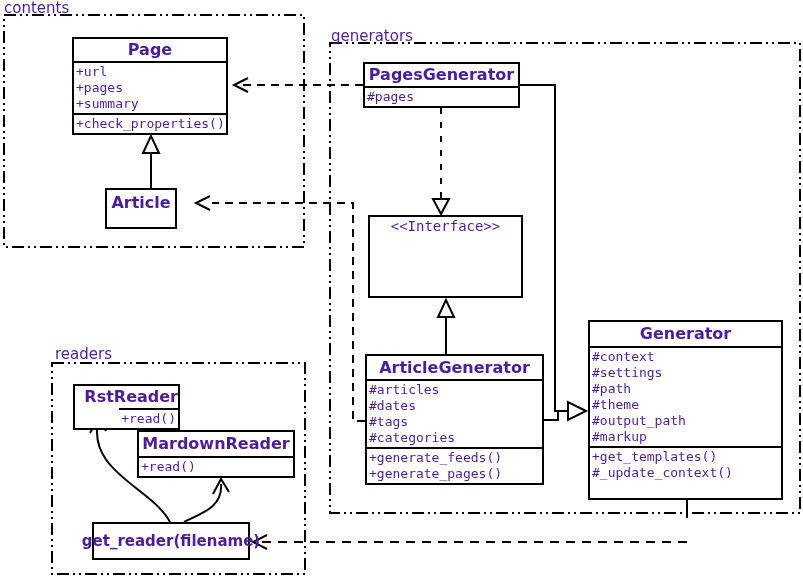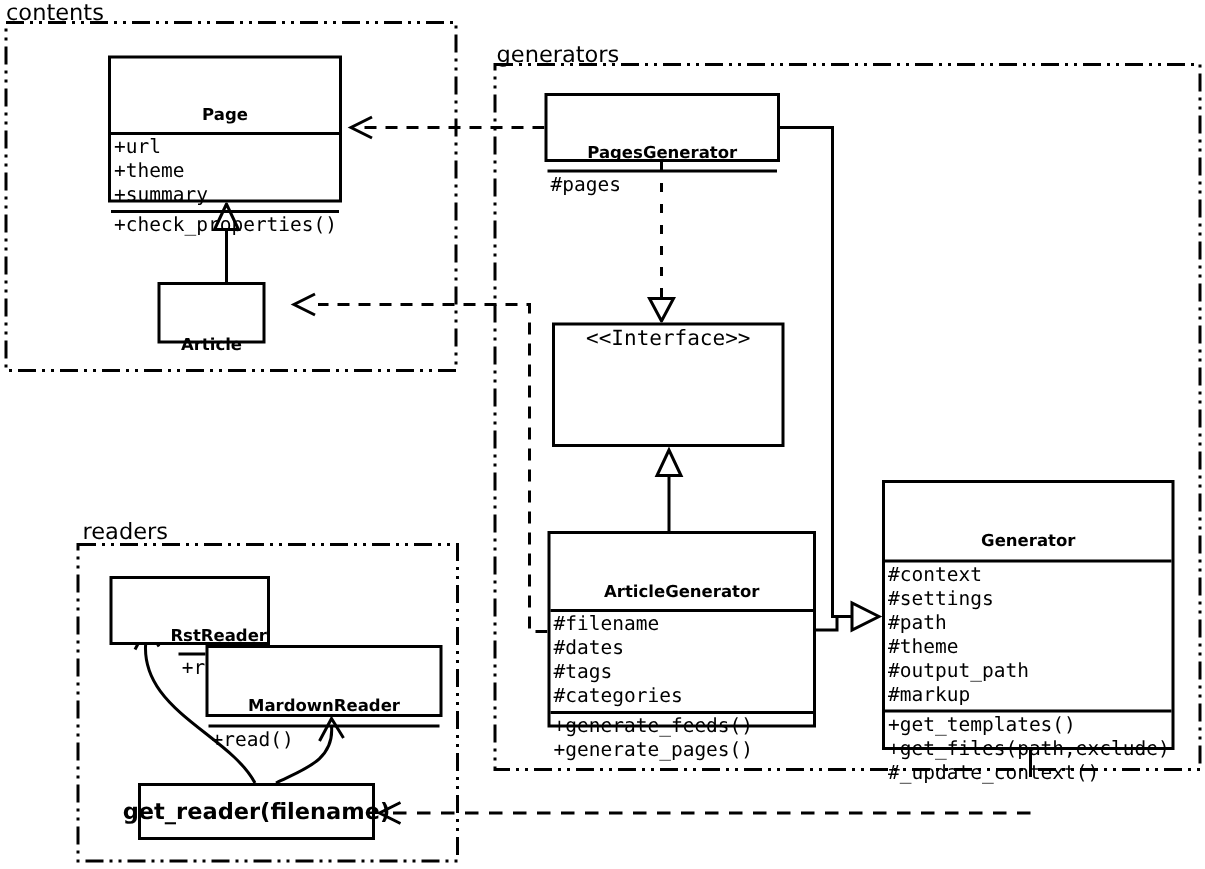--- a/index.html
+++ b/index.html
@@ -1,22 +1,22 @@
 <!DOCTYPE html>
 <html><head>
 <meta charset="utf-8">
 <style>
   html,body{margin:0;padding:0;background:#ffffff;}
   .diagram{position:relative;width:803px;height:579px;background:#ffffff;overflow:hidden;
-           font-family:"DejaVu Sans",sans-serif;color:#000000;}
+           font-family:"DejaVu Sans",sans-serif;color:#4c1d95;}
   .overlay{position:absolute;left:0;top:0;z-index:1;}
   .pkg-label{position:absolute;z-index:3;font-size:15px;line-height:16px;background:transparent;}
   .clsbox{position:absolute;z-index:2;background:#fff;border:2px solid #000;box-sizing:border-box;
           display:flex;flex-direction:column;}
-  .title{font-weight:bold;font-size:11px;text-align:center;line-height:22px;white-space:nowrap;margin-top:27px;}
+  .title{font-weight:bold;font-size:16px;text-align:center;line-height:22px;white-space:nowrap;}
   .t23{line-height:23px;} .t24{line-height:24px;} .t25{line-height:25px;}
   .titlecomp{padding:2px 0;}
   .stereo{font-family:"DejaVu Sans Mono","Liberation Mono",monospace;font-weight:normal;
           font-size:14px;line-height:15px;text-align:center;}
   .ititle{font-weight:bold;font-size:16px;line-height:24px;text-align:center;}
   .comp{border-top:2px solid #000;font-family:"DejaVu Sans Mono","Liberation Mono",monospace;
         font-size:13px;padding:1px 2px;}
   .comp div{line-height:16px;white-space:pre;}
   .plainbox{position:absolute;z-index:2;background:#fff;border:2px solid #000;box-sizing:border-box;
             display:flex;align-items:center;justify-content:center;font-size:15px;}
@@ -81,21 +81,21 @@
   </svg>
 
   <div class="pkg-label" style="left:4px;top:0px;">contents</div>
   <div class="pkg-label" style="left:331px;top:28px;">generators</div>
   <div class="pkg-label" style="left:55px;top:346px;">readers</div>
 
   <div class="clsbox" style="left:72px;top:37px;width:156px;height:98px;">
     <div class="title">Page</div>
     <div class="comp">
       <div>+url</div>
-      <div>+theme</div>
+      <div>+pages</div>
       <div>+summary</div>
     </div>
     <div class="comp">
       <div>+check_properties()</div>
     </div>
   </div>
 
   <div class="clsbox" style="left:105px;top:188px;width:72px;height:41px;">
     <div class="title t25">Article</div>
   </div>
@@ -109,21 +109,21 @@
 
   <div class="clsbox" style="left:368px;top:215px;width:155px;height:83px;">
     <div class="titlecomp">
       <div class="stereo">&lt;&lt;Interface&gt;&gt;</div>
     </div>
   </div>
 
   <div class="clsbox" style="left:365px;top:354px;width:179px;height:131px;">
     <div class="title t23">ArticleGenerator</div>
     <div class="comp">
-      <div>#filename</div>
+      <div>#articles</div>
       <div>#dates</div>
       <div>#tags</div>
       <div>#categories</div>
     </div>
     <div class="comp">
       <div>+generate_feeds()</div>
       <div>+generate_pages()</div>
     </div>
   </div>
 
@@ -132,21 +132,20 @@
     <div class="comp">
       <div>#context</div>
       <div>#settings</div>
       <div>#path</div>
       <div>#theme</div>
       <div>#output_path</div>
       <div>#markup</div>
     </div>
     <div class="comp">
       <div>+get_templates()</div>
-      <div>+get_files(path,exclude)</div>
       <div>#_update_context()</div>
     </div>
   </div>
 
   <div class="clsbox" style="left:73px;top:384px;width:107px;height:46px;align-items:flex-end;">
     <div class="title">RstReader</div>
     <div class="comp">
       <div>+read()</div>
     </div>
   </div>

